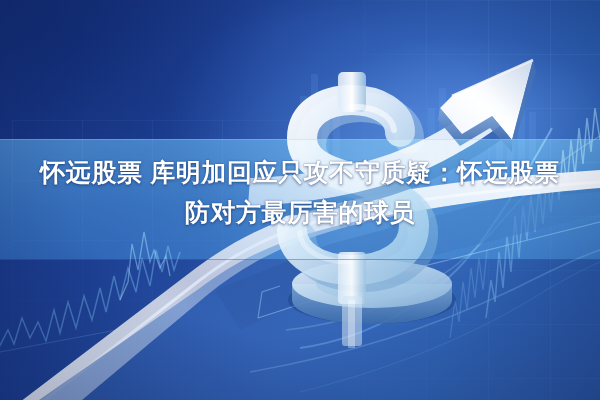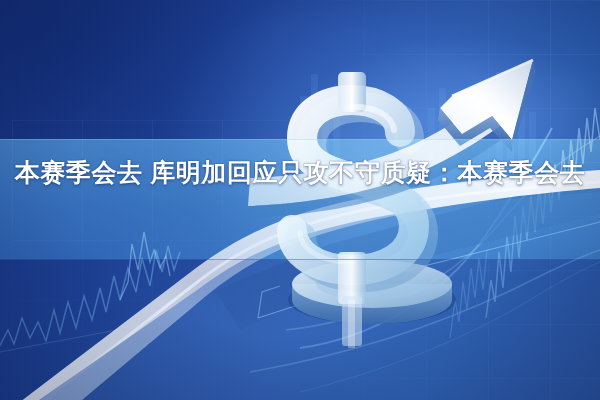--- a/index.html
+++ b/index.html
@@ -290,16 +290,17 @@
     <path d="M 452 96 L 533 60" stroke="#ffffff" stroke-width="2.5" opacity=".9" fill="none"></path>
   </svg>
 
   <div class="band"></div>
   <div class="band-top-edge"></div>
   <div class="band-bot-edge"></div>
 
   <div class="bg-vign"></div>
 
   <div class="headline">
-    <span class="ln">本赛季会去 库明加回应只攻不守质疑：本赛季会去</span>
+    <span class="ln">怀远股票 库明加回应只攻不守质疑：怀远股票</span>
+    <span class="ln">防对方最厉害的球员</span>
   </div>
 
 </div>
 
 </body></html>

